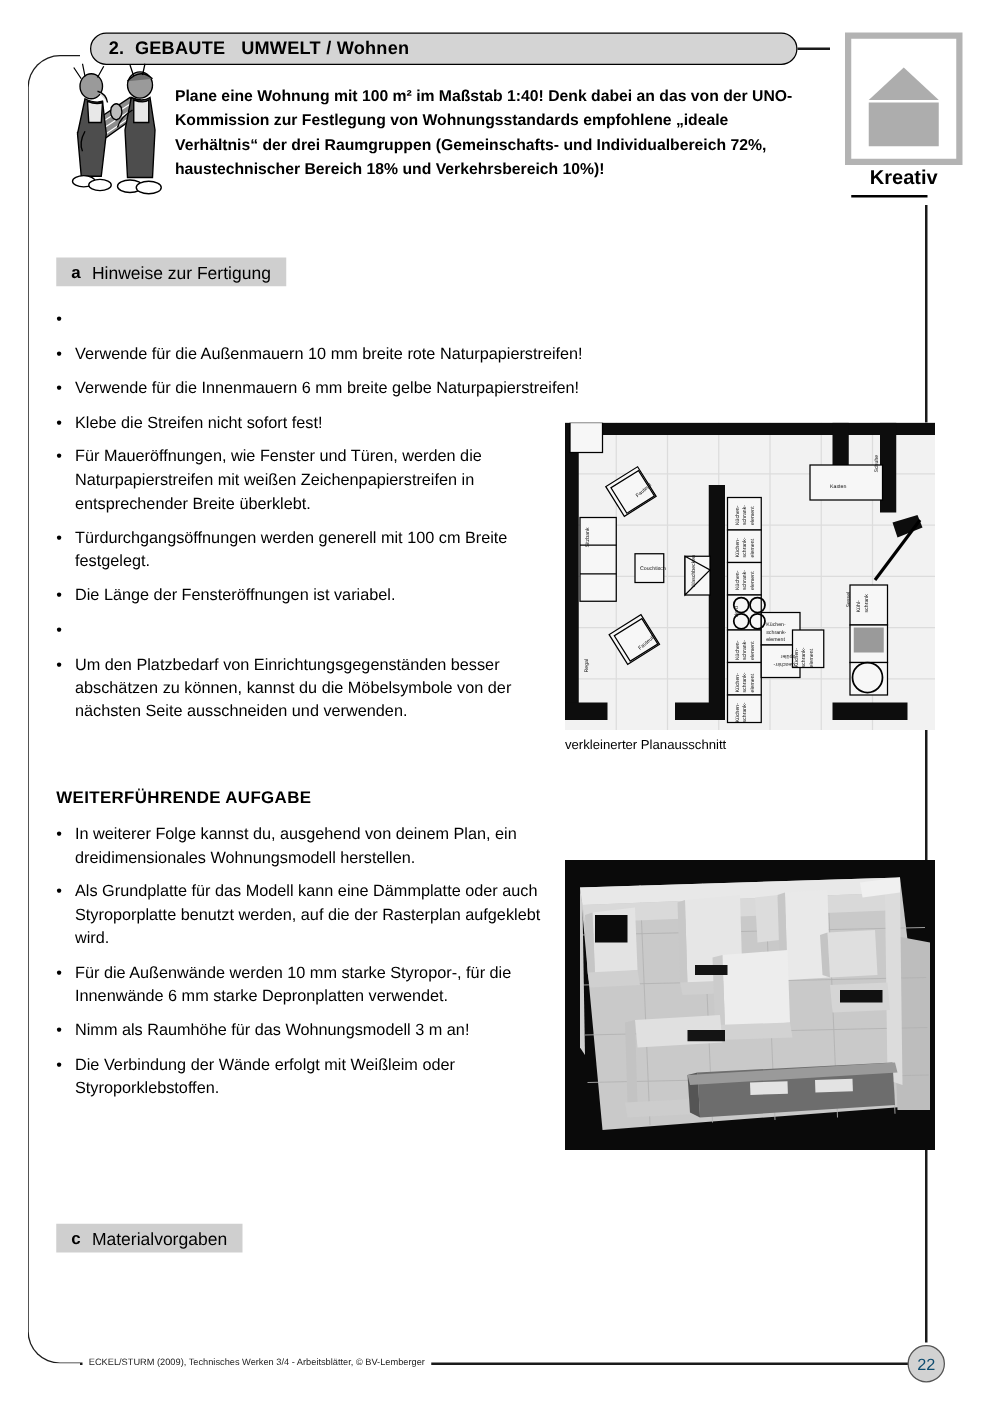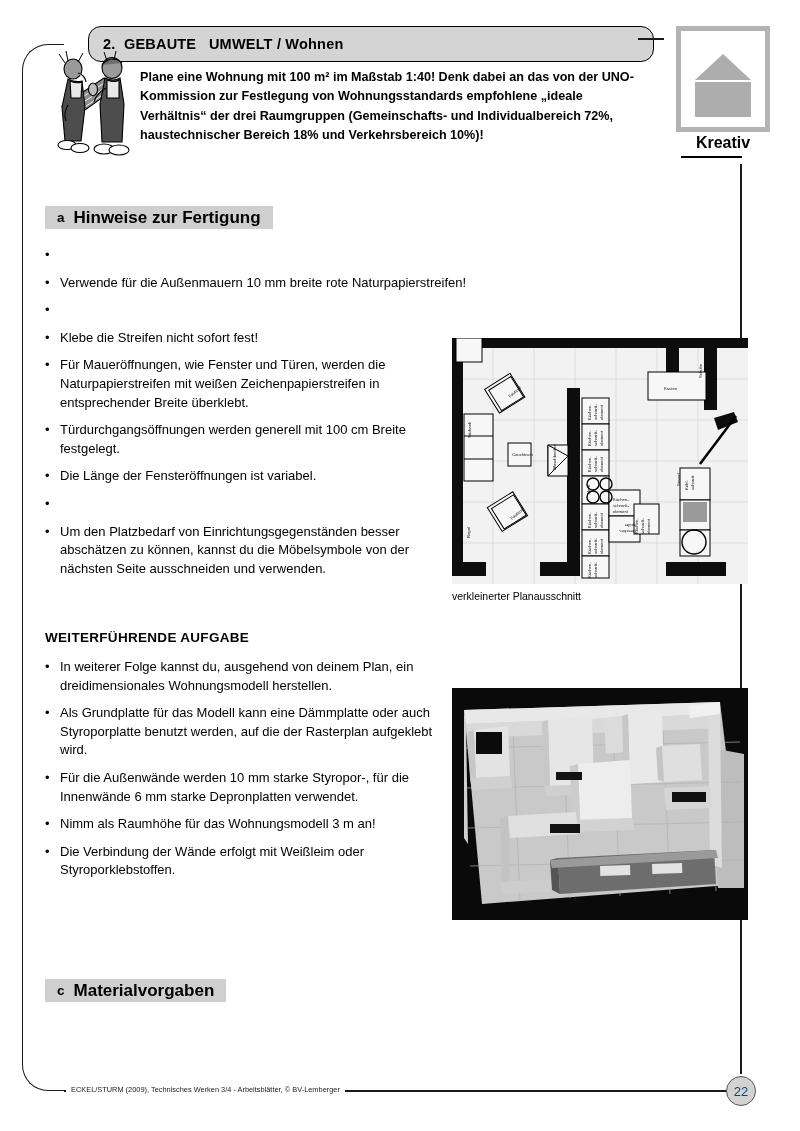--- a/index.html
+++ b/index.html
@@ -23,21 +23,21 @@
   .frame-right{
     position:absolute;left:740px;top:164px;width:2px;height:910px;
     background:#1a1a1a;
   }
   .footer-rule{
     position:absolute;left:64px;top:1090px;width:676px;height:2px;background:#1a1a1a;
   }
 
   
   .title-pill{
-    position:absolute;left:88px;top:26px;width:566px;height:36px;
+    position:absolute;left:72px;top:26px;width:566px;height:26px;
     background:#d4d4d4;border:1.6px solid #000;border-radius:13px;
     box-sizing:border-box;display:flex;align-items:center;
   }
   .title-pill .t{
     font-size:14.5px;font-weight:bold;letter-spacing:.2px;padding-left:14px;white-space:pre;
   }
   .pill-stub{
     position:absolute;left:638px;top:38px;width:26px;height:2px;background:#1a1a1a;
   }
 
@@ -68,21 +68,21 @@
 
   
   .workers{position:absolute;left:56px;top:50px;width:84px;height:122px;}
 
   
   .sec-chip{
     position:absolute;background:#cfcfcf;height:23px;display:flex;align-items:center;
     padding:0 12px;box-sizing:border-box;
   }
   .sec-chip .letter{font-size:13.5px;font-weight:bold;margin-right:9px;}
-  .sec-chip .name{font-size:17px;font-weight:bold;}
+  .sec-chip .name{font-size:14px;font-weight:normal;}
 
   
   .bullets{position:absolute;}
   .bullet{display:flex;margin-bottom:9px;}
   .bullet .dot{width:15px;flex:0 0 15px;font-size:13px;line-height:18.6px;}
   .bullet .txt{font-size:13px;line-height:18.6px;}
 
   .heading-bold{
     position:absolute;font-size:13.5px;font-weight:bold;letter-spacing:.3px;
   }
@@ -173,20 +173,21 @@
   <div class="bullets" style="left:45px;top:246px;width:400px;">
     <div class="bullet" style="width:690px;">
         <span class="dot">•</span>
       </div>
     <div class="bullet" style="width:690px;">
         <span class="dot">•</span>
         <span class="txt">Verwende für die Außenmauern 10 mm breite rote Naturpapierstreifen!</span>
       </div>
     <div class="bullet" style="width:690px;">
         <span class="dot">•</span>
+        <span class="txt">Verwende für die Innenmauern 6 mm breite gelbe Naturpapierstreifen!</span>
       </div>
     <div class="bullet" style="width:690px;">
         <span class="dot">•</span>
         <span class="txt">Klebe die Streifen nicht sofort fest!</span>
       </div>
     <div class="bullet" style="width:395px;">
         <span class="dot">•</span>
         <span class="txt">Für Maueröffnungen, wie Fenster und Türen, werden die Naturpapierstreifen mit weißen Zeichenpapierstreifen in entsprechender Breite überklebt.</span>
       </div>
     <div class="bullet" style="width:395px;">

